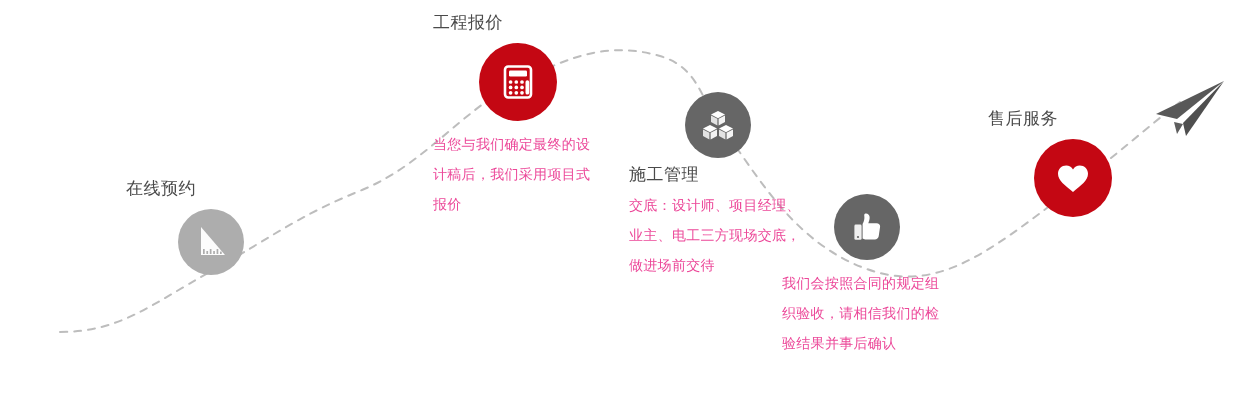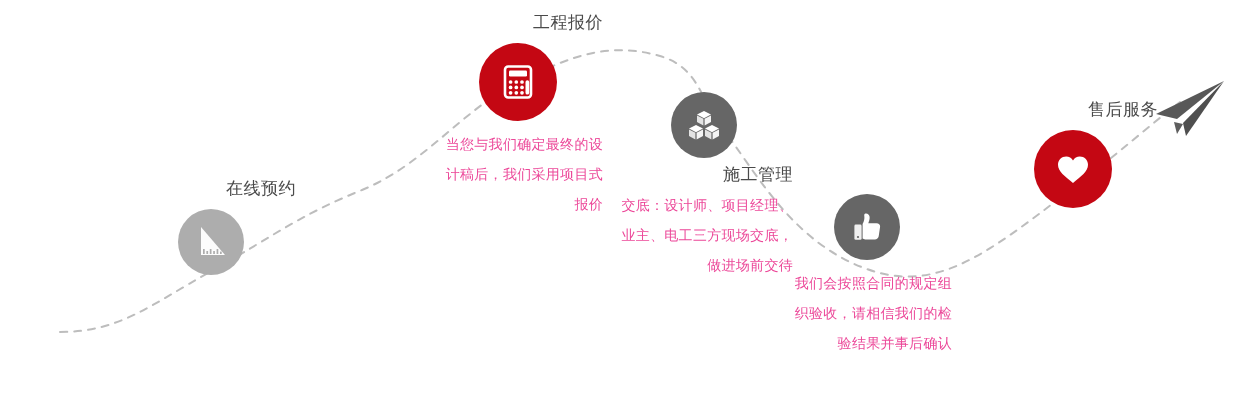--- a/index.html
+++ b/index.html
@@ -25,21 +25,21 @@
     top: 0;
     width: 1245px;
     height: 402px;
     z-index: 1;
     pointer-events: none;
   }
   .step {
     position: absolute;
     z-index: 2;
     width: 170px;
-    text-align: right;
+    text-align: left;
   }
   .step-title {
     font-size: 17px;
     line-height: 22px;
     color: #4a4a4a;
     letter-spacing: 0.5px;
     white-space: nowrap;
   }
   .badge {
     width: 66px;
@@ -131,21 +131,21 @@
             <circle cx="19.3" cy="31.8" r="1.85"></circle>
             <circle cx="25" cy="31.8" r="1.85"></circle>
             <rect x="28.5" y="19.2" width="3.7" height="14.4" rx="1.85"></rect>
           </g>
         </svg>
       </span>
     </div>
     <div class="step-desc">当您与我们确定最终的设计稿后，我们采用项目式报价</div>
   </div>
 
-  <div class="step step-desc-wide" style="left:619px; top:92px; width:178px;">
+  <div class="step step-desc-wide" style="left:633px; top:92px; width:178px;">
     <div class="badge" style="background:#666666; margin-top:0; margin-bottom:6px;">
       <span>
         <svg width="40" height="40" viewBox="0 0 40 40">
           <g fill="#ffffff">
             <path d="M20 6 L27 9.6 L20 13.2 L13 9.6 Z"></path>
             <path d="M13 10.4 L19.4 13.7 L19.4 20.4 L13 17 Z" opacity="0.82"></path>
             <path d="M27 10.4 L20.6 13.7 L20.6 20.4 L27 17 Z" opacity="0.93"></path>
             <path d="M12 20 L19 23.6 L12 27.2 L5 23.6 Z"></path>
             <path d="M5 24.4 L11.4 27.7 L11.4 34.4 L5 31 Z" opacity="0.82"></path>
             <path d="M19 24.4 L12.6 27.7 L12.6 34.4 L19 31 Z" opacity="0.93"></path>
@@ -166,21 +166,21 @@
         <svg width="40" height="40" viewBox="0 0 40 40">
           <path d="M18.5 6.5 C20.6 6.2 22.3 7.6 22.6 9.7 C22.9 12 21.9 14.2 21.3 16.3 L29.5 16.3 C31.7 16.3 33.3 17.8 33.1 19.8 L31.7 29.2 C31.4 31.1 29.8 32.4 27.9 32.4 L18.2 32.4 C17.2 32.4 16.3 32.1 15.6 31.6 L15.6 16.9 C17.1 14.6 17.7 11.7 17.3 9 C17.1 7.7 17.5 6.7 18.5 6.5 Z" fill="#ffffff"></path>
           <rect x="7.4" y="17.6" width="7.2" height="15.2" rx="1.3" fill="#ffffff" opacity="0.9"></rect>
           <circle cx="11" cy="30" r="1.1" fill="#666666"></circle>
         </svg>
       </span>
     </div>
     <div class="step-desc">我们会按照合同的规定组织验收，请相信我们的检验结果并事后确认</div>
   </div>
 
-  <div class="step" style="left:988px; top:99px;">
+  <div class="step" style="left:988px; top:108px;">
     <div class="step-title">售后服务</div>
     <div class="badge lg" style="background:#C40713;">
       <span>
         <svg width="42" height="42" viewBox="0 0 42 42">
           <path d="M21 35 C13 28.5 6 23.4 6 16.8 C6 11.9 9.7 8.5 14.2 8.5 C17.1 8.5 19.6 10.1 21 12.4 C22.4 10.1 24.9 8.5 27.8 8.5 C32.3 8.5 36 11.9 36 16.8 C36 23.4 29 28.5 21 35 Z" fill="#ffffff"></path>
         </svg>
       </span>
     </div>
   </div>
 

